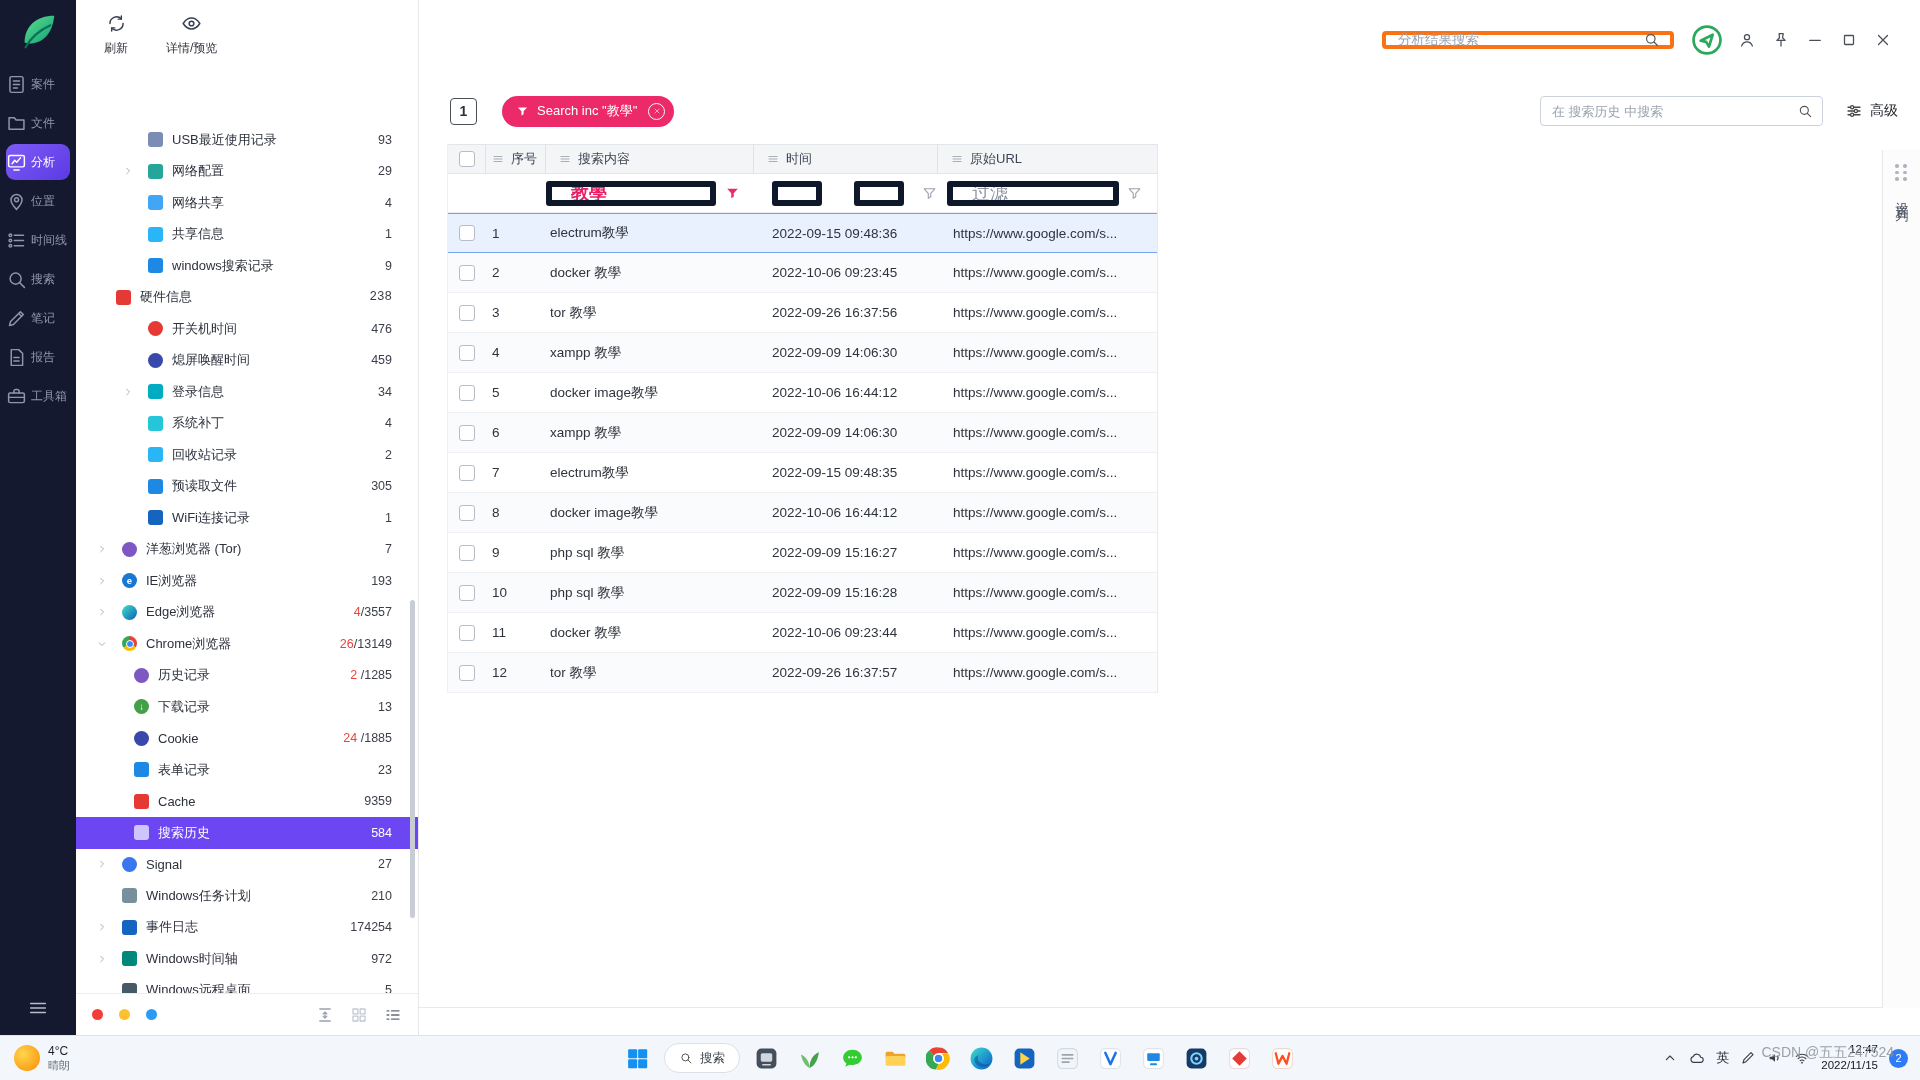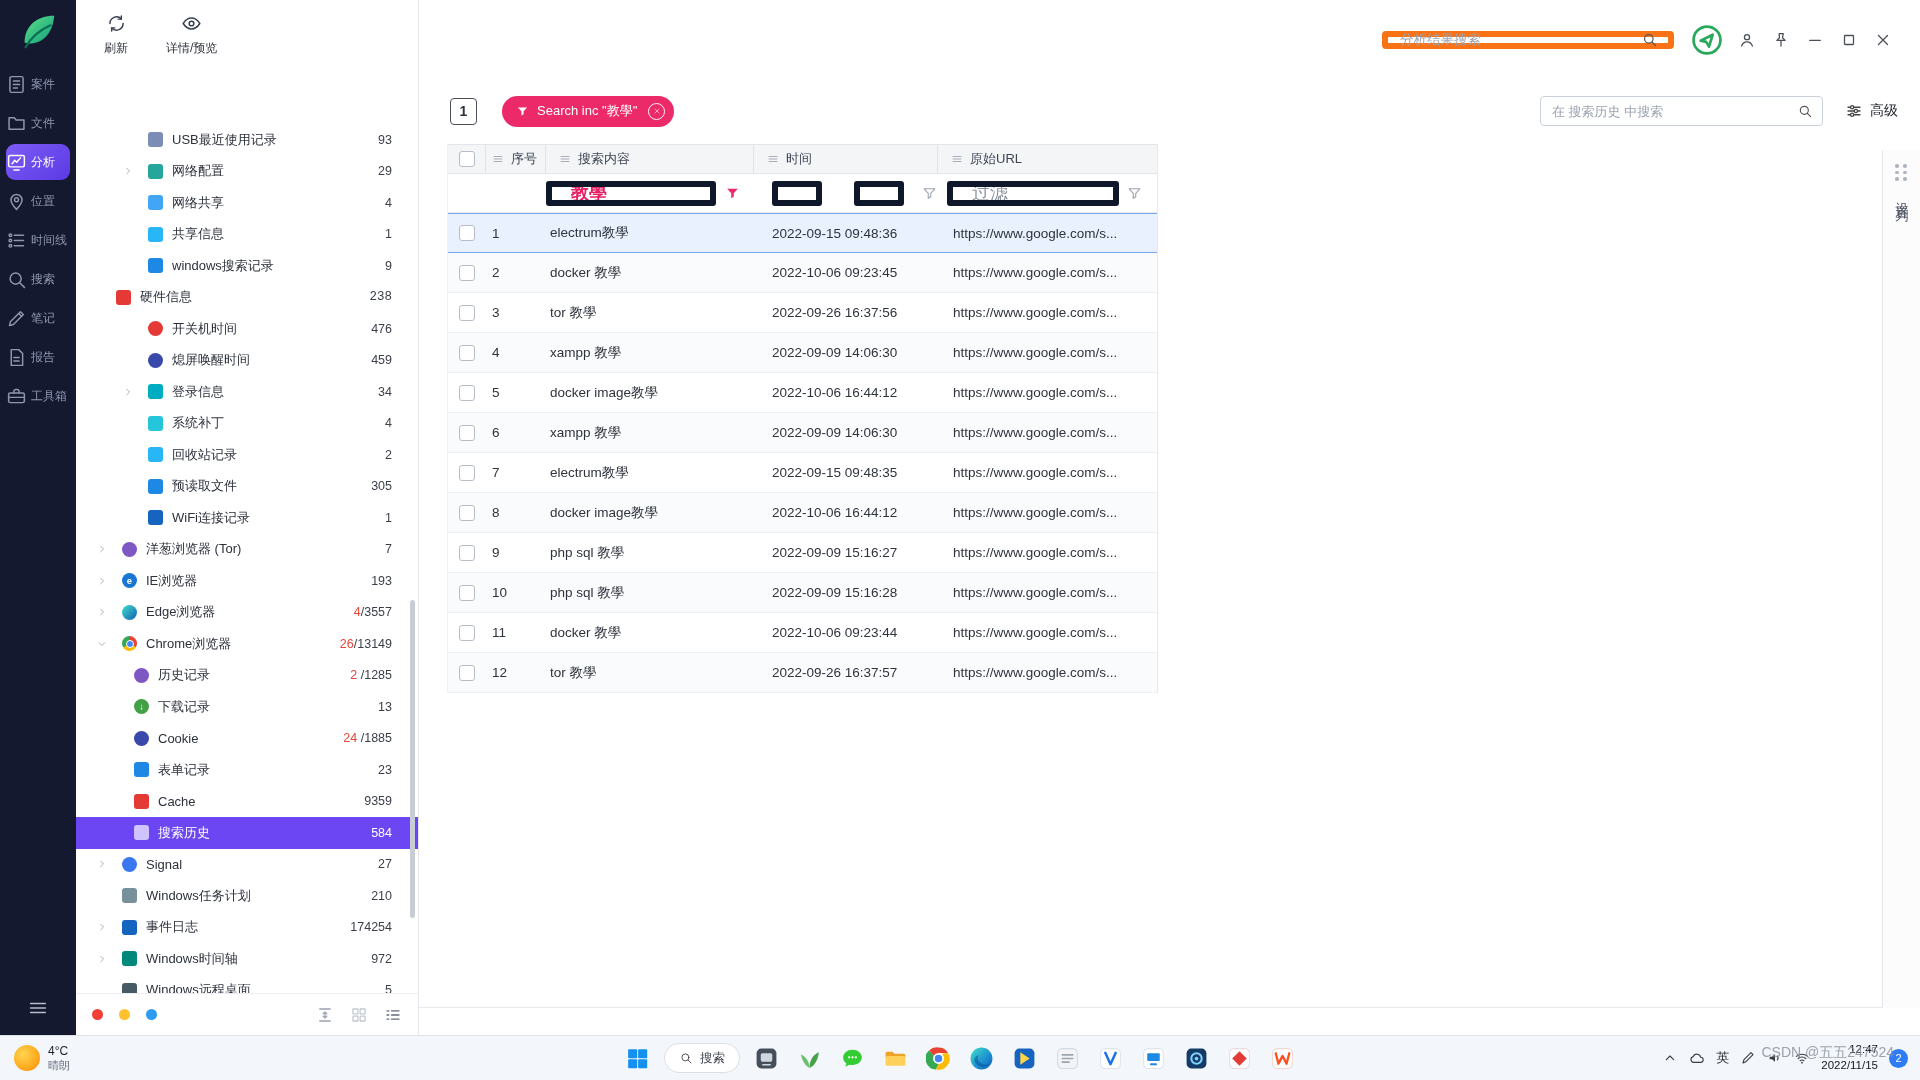--- a/index.html
+++ b/index.html
@@ -44,21 +44,21 @@
   .dot{width:11px;height:11px;border-radius:50%;display:inline-block}
   .dot-r{background:#f23f36}.dot-y{background:#ffc02e}.dot-b{background:#2e9bf2}
   .bb-spacer{margin-left:auto}
   .tree-bottombar [data-icon]{width:18px;height:18px;color:#9aa2ae;cursor:pointer}
   .tree-bottombar .bb-list{color:#646c78}
   .tree-bottombar .bb-grid{color:#c2c8d1}
 
   
   .topbar{position:absolute;left:419px;top:0;width:1501px;height:79px;background:#fff;
     display:flex;align-items:center;justify-content:flex-end;padding-right:28px}
-  .gsearch{width:292px;height:18px;border:6px solid #f97316;border-radius:4px;display:flex;
+  .gsearch{width:292px;height:18px;border:4px solid #f97316;border-radius:4px;display:flex;
     align-items:center;padding:0 10px 0 12px;background:#fff}
   .gsearch input{flex:1;border:none;outline:none;font-size:13.5px;color:#333;min-width:0;background:transparent}
   .gsearch input::placeholder{color:#9aa3b0}
   .gsearch [data-icon]{width:17px;height:17px;color:#555;cursor:pointer}
   .stamp{width:34px;height:34px;margin:0 14px 0 16px}
   .wctl{display:flex;align-items:center;gap:16px;color:#4a4f58}
   .wctl [data-icon]{width:18px;height:18px;cursor:pointer}
 
   
   .main{position:absolute;left:419px;top:79px;width:1501px;height:929px;background:#fff;border-bottom:1px solid #e8eaee}

